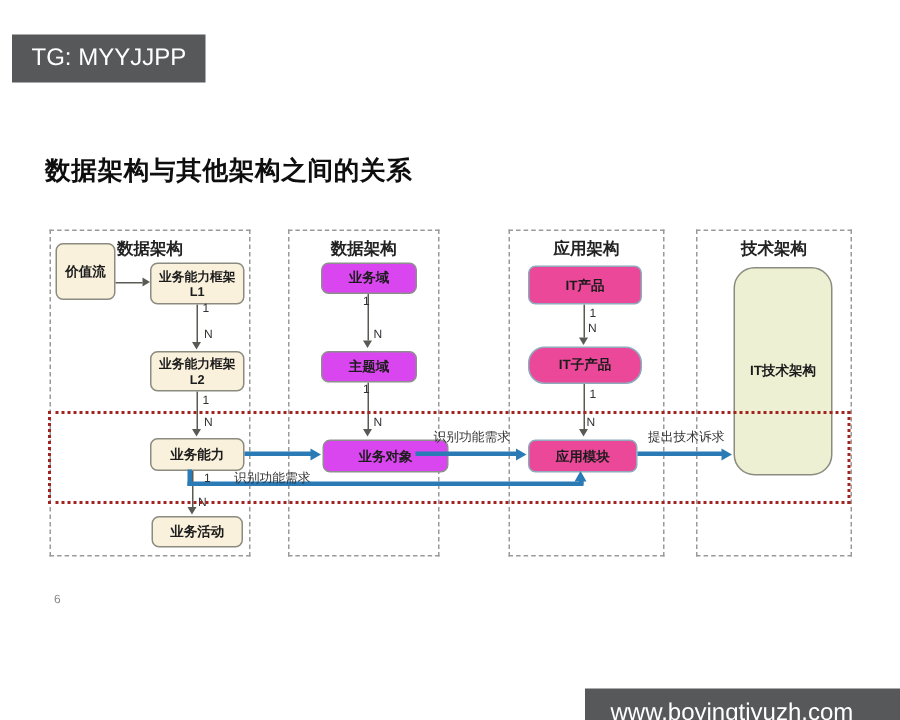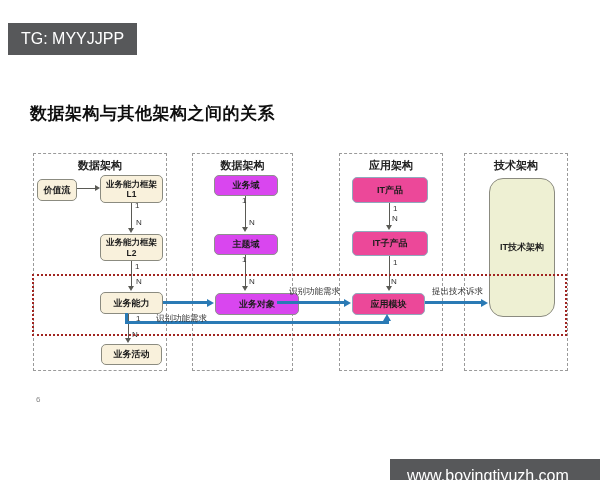--- a/index.html
+++ b/index.html
@@ -63,38 +63,38 @@
   <div class="col" style="left:192px;width:101px;">
     <div class="col-header">数据架构</div>
   </div>
   <div class="col" style="left:339px;width:104px;">
     <div class="col-header">应用架构</div>
   </div>
   <div class="col" style="left:464px;width:104px;">
     <div class="col-header">技术架构</div>
   </div>
 
-  <div class="node cream" style="left:37px;top:163px;width:40px;height:22px;">价值流</div>
+  <div class="node cream" style="left:37px;top:146px;width:40px;height:38px;">价值流</div>
   <div class="node cream two-line" style="left:100px;top:159px;width:63px;height:28px;">
     <span>业务能力框架</span>
     <span>L1</span>
   </div>
   <div class="node cream two-line" style="left:100px;top:218px;width:63px;height:27px;">
     <span>业务能力框架</span>
     <span>L2</span>
   </div>
   <div class="node cream" style="left:100px;top:276px;width:63px;height:22px;">业务能力</div>
   <div class="node cream" style="left:101px;top:328px;width:61px;height:21px;">业务活动</div>
 
   <div class="node grayf" style="left:214px;top:159px;width:64px;height:21px;">业务域</div>
   <div class="node grayf" style="left:214px;top:218px;width:64px;height:21px;">主题域</div>
   <div class="node grayf" style="left:215px;top:277px;width:84px;height:22px;">业务对象</div>
 
   <div class="node bluef" style="left:352px;top:161px;width:76px;height:26px;">IT产品</div>
-  <div class="node bluef" style="left:352px;top:215px;width:76px;height:25px;">IT子产品</div>
+  <div class="node bluef" style="left:352px;top:215px;width:76px;height:25px;border-radius:11px;">IT子产品</div>
   <div class="node bluef" style="left:352px;top:277px;width:73px;height:22px;">应用模块</div>
 
   <div class="node olive" style="left:489px;top:162px;width:66px;height:139px;">IT技术架构</div>
 
   <div class="hline" style="left:77px;top:172px;width:18px;"></div>
   <div class="ah-r" style="left:95px;top:168.5px;"></div>
 
   <div class="vline" style="left:131px;top:187px;height:25px;"></div>
   <div class="ah-d" style="left:127.5px;top:212px;"></div>
   <div class="mult" style="left:135px;top:185px;">1</div>

